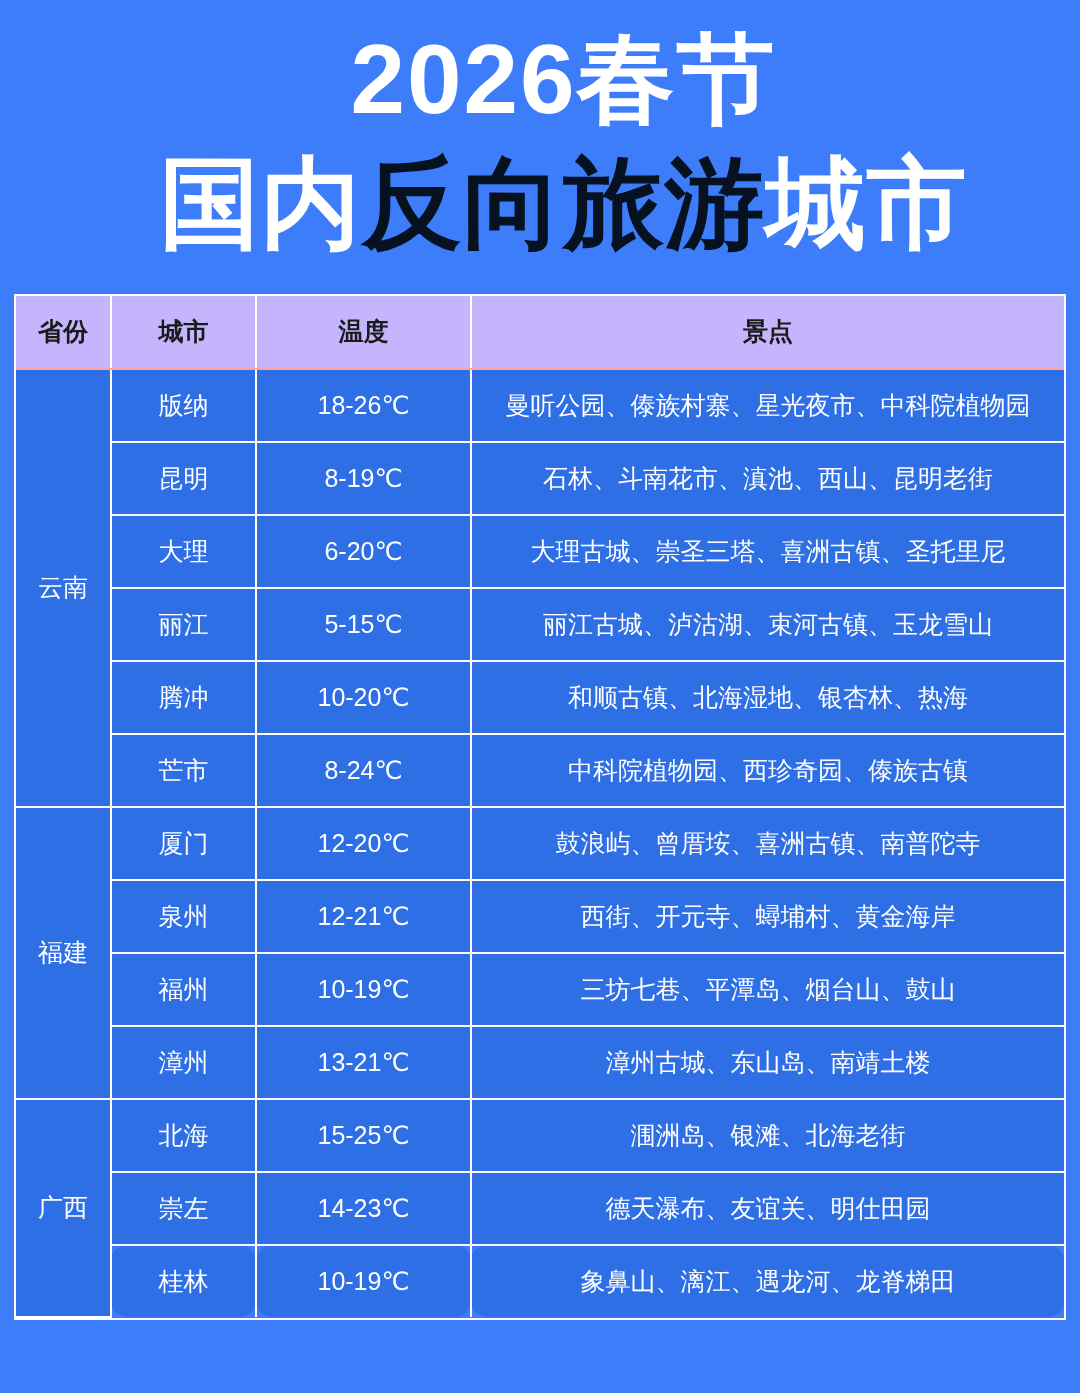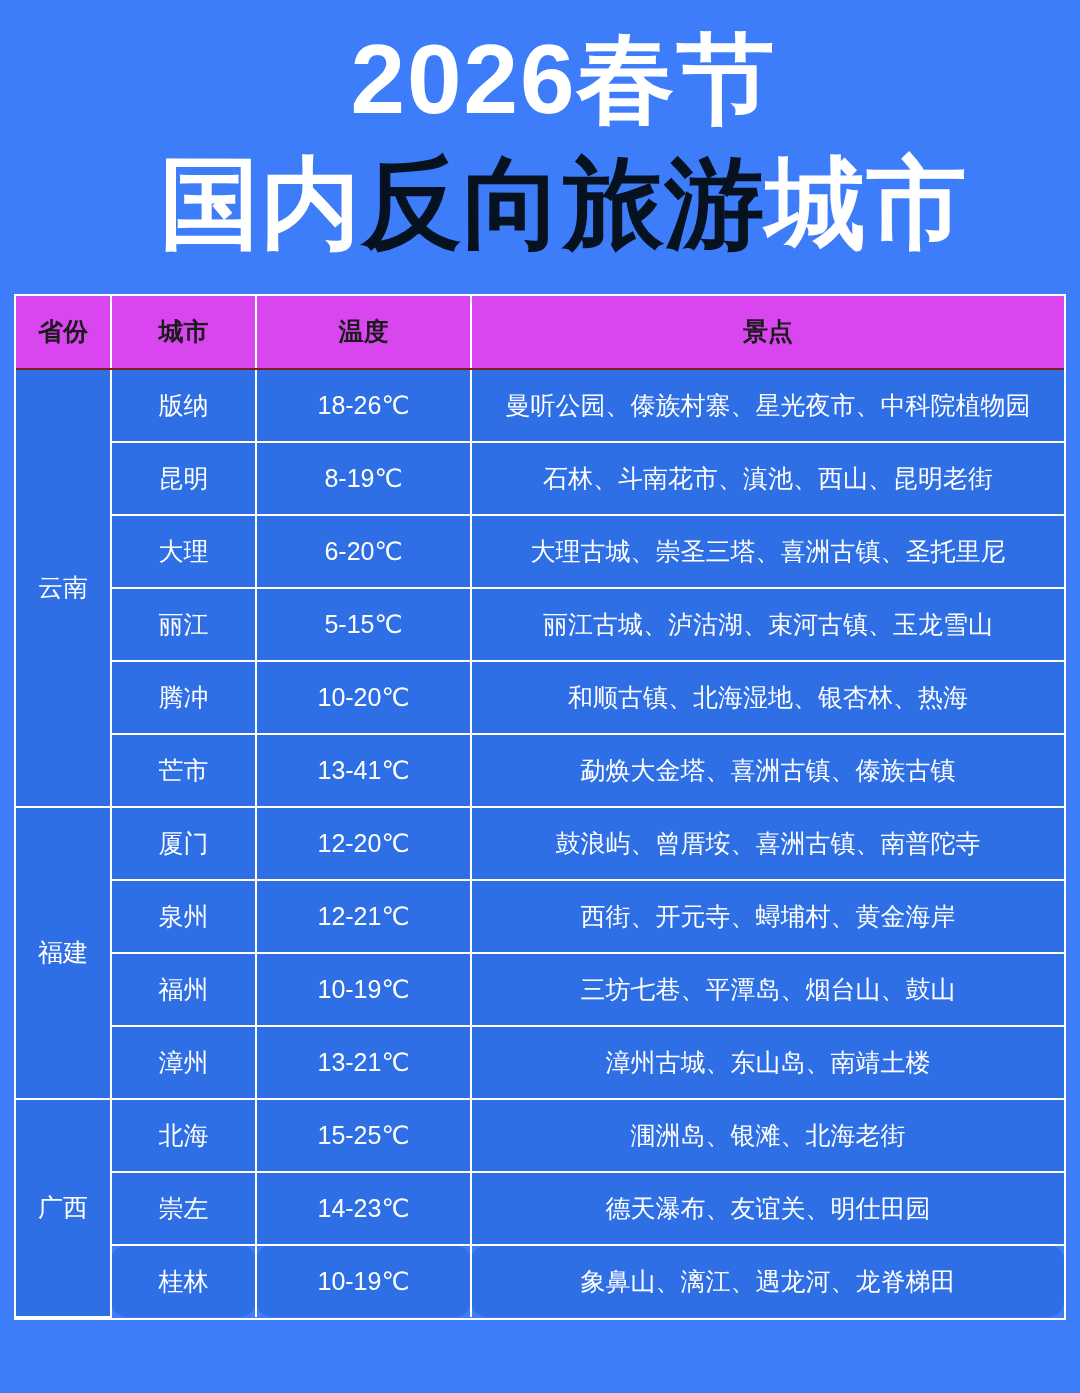--- a/index.html
+++ b/index.html
@@ -52,27 +52,27 @@
     width: 100%;
     border-collapse: collapse;
     table-layout: fixed;
   }
   table.main col.c-prov { width: 95px; }
   table.main col.c-city { width: 145px; }
   table.main col.c-temp { width: 215px; }
   table.main col.c-spot { width: auto; }
 
   table.main th {
-    background: #d946ef;
+    background: #c4b5fd;
     color: #1a1a1a;
     font-size: 25px;
     font-weight: bold;
     height: 70px;
     border-right: 2px solid #ffffff;
-    border-bottom: 2px solid #7f1d1d;
+    border-bottom: 2px solid #fca5a5;
     text-align: center;
     vertical-align: middle;
   }
   table.main th:last-child { border-right: none; }
 
   table.main td {
     color: #ffffff;
     font-size: 25px;
     font-weight: normal;
     text-align: center;
@@ -145,22 +145,22 @@
           <td>5-15℃</td>
           <td class="spot">丽江古城、泸沽湖、束河古镇、玉龙雪山</td>
         </tr>
         <tr>
           <td>腾冲</td>
           <td>10-20℃</td>
           <td class="spot">和顺古镇、北海湿地、银杏林、热海</td>
         </tr>
         <tr>
           <td>芒市</td>
-          <td>13-41℃</td>
-          <td class="spot">勐焕大金塔、喜洲古镇、傣族古镇</td>
+          <td>8-24℃</td>
+          <td class="spot">中科院植物园、西珍奇园、傣族古镇</td>
         </tr>
 
         <tr>
           <td class="prov" rowspan="4">福建</td>
           <td>厦门</td>
           <td>12-20℃</td>
           <td class="spot">鼓浪屿、曾厝垵、喜洲古镇、南普陀寺</td>
         </tr>
         <tr>
           <td>泉州</td>

